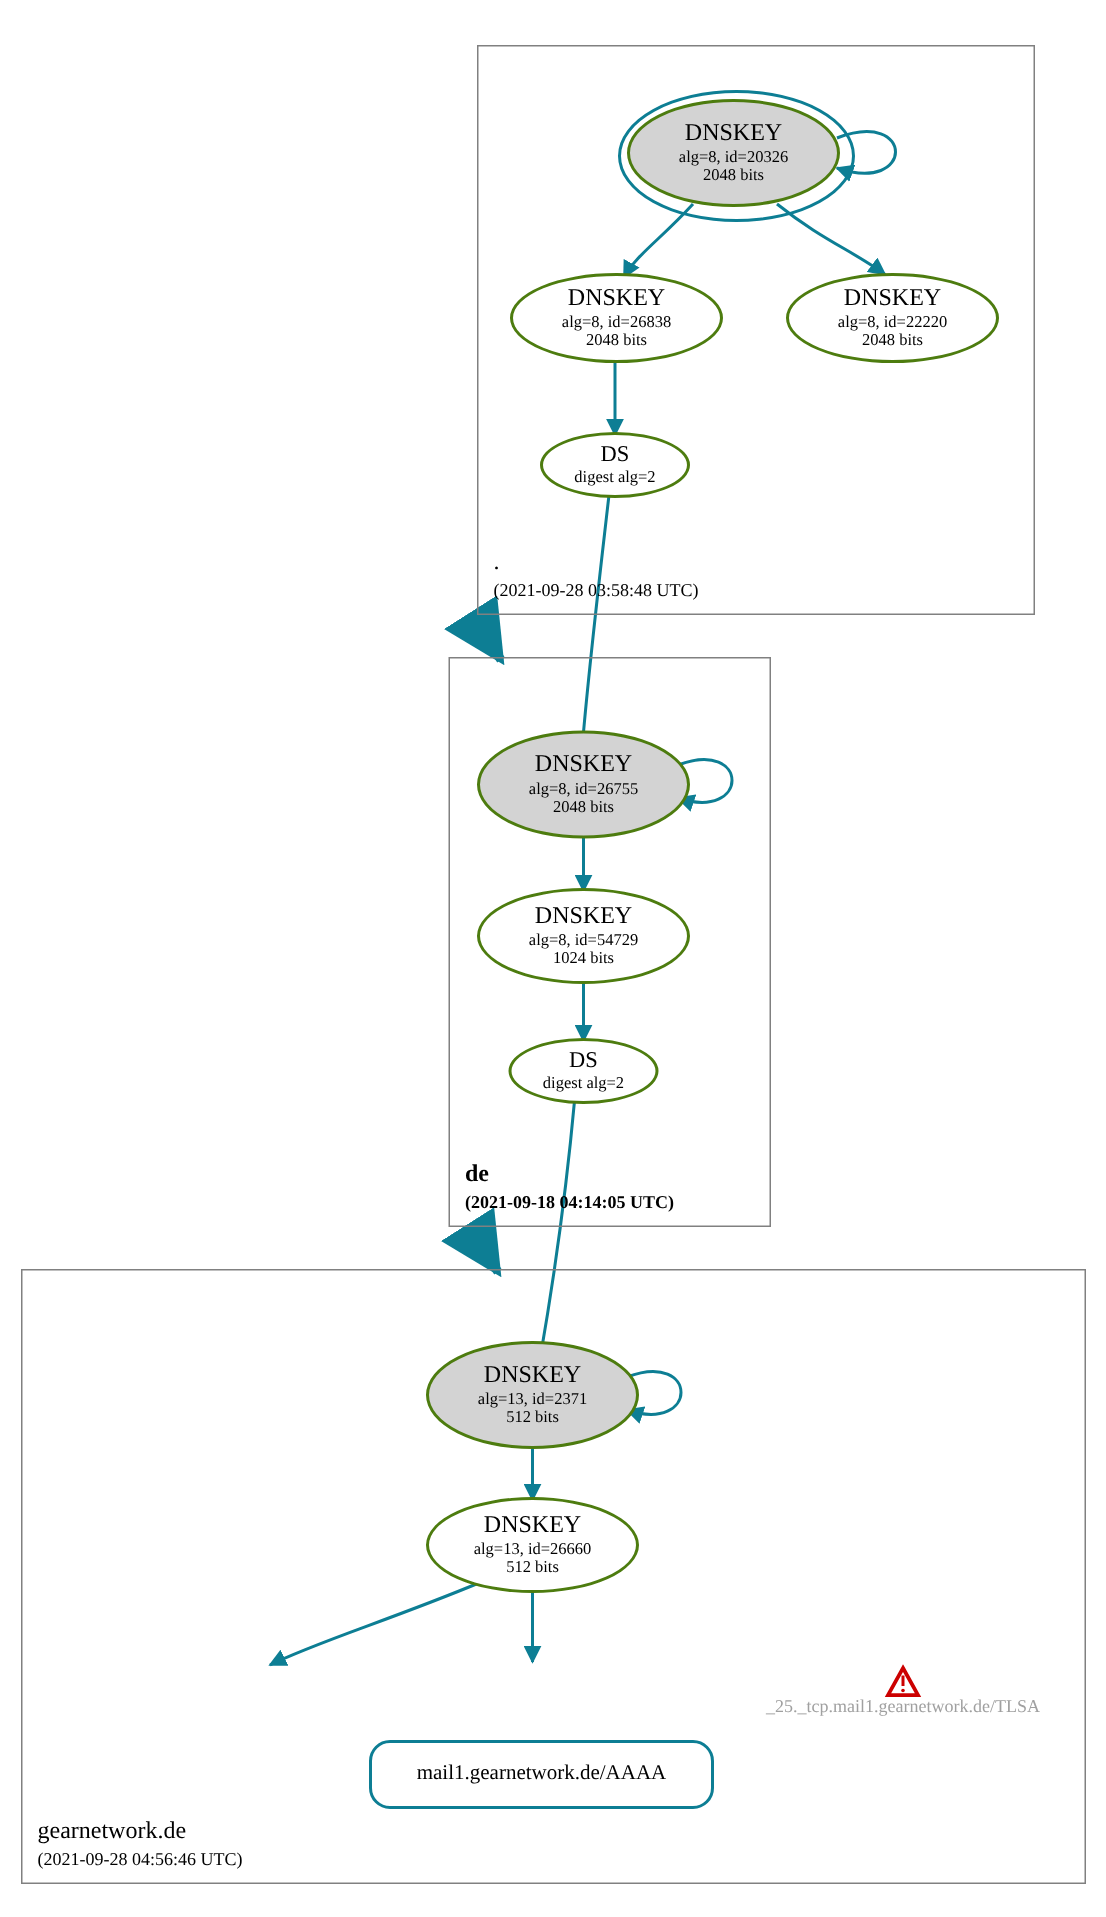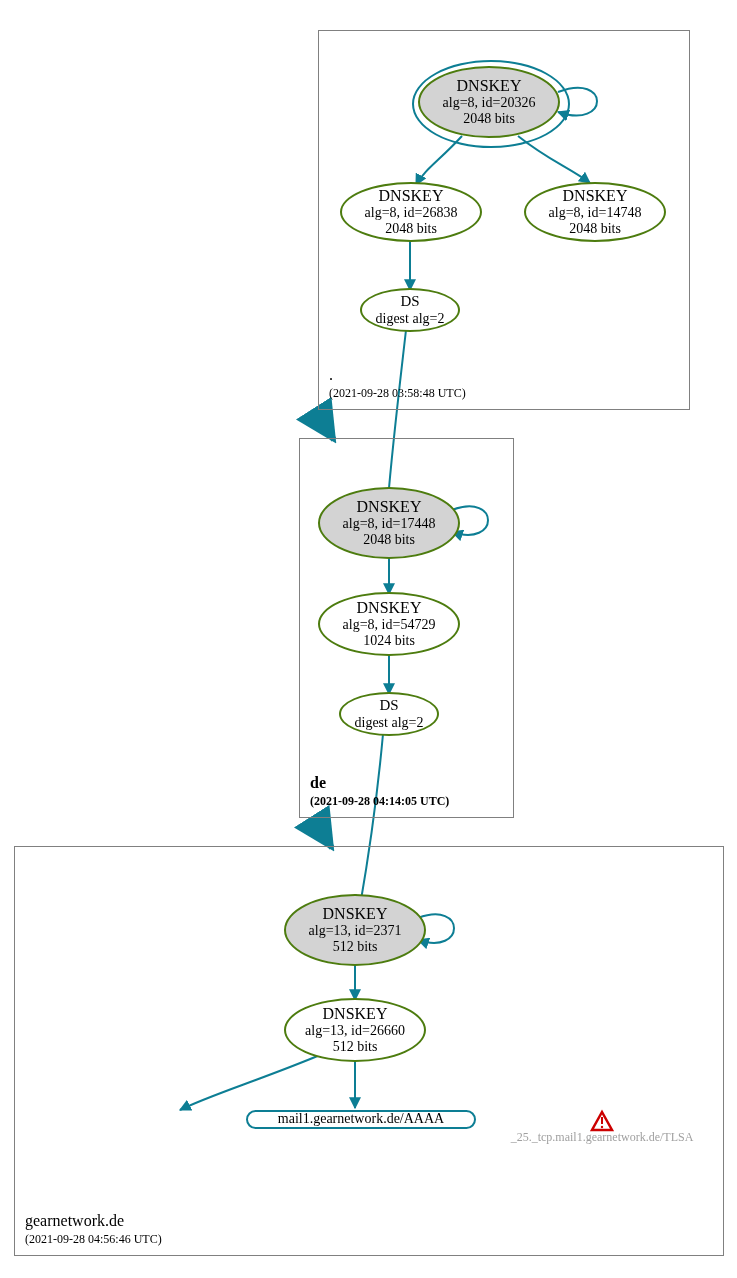--- a/index.html
+++ b/index.html
@@ -58,21 +58,21 @@
   .rrect {
     border: 2px solid #0d7e94;
     border-radius: 14px;
     background: #ffffff;
     padding: 0 8px;
   }
   .node .title {
     font-size: 16px;
   }
   .node .sub {
-    font-size: 14px;
+    font-size: 11px;
   }
   .ghost {
     color: #a0a0a0;
     font-size: 12px;
   }
   svg.edges {
     position: absolute;
     left: 0;
     top: 0;
     width: 737px;
@@ -148,39 +148,39 @@
   </div>
 
   <div class="node ellipse" style="left:340px; top:182px; width:142px; height:60px;">
     <div class="title">DNSKEY</div>
     <div class="sub">alg=8, id=26838</div>
     <div class="sub">2048 bits</div>
   </div>
 
   <div class="node ellipse" style="left:524px; top:182px; width:142px; height:60px;">
     <div class="title">DNSKEY</div>
-    <div class="sub">alg=8, id=14748</div>
+    <div class="sub">alg=8, id=22220</div>
     <div class="sub">2048 bits</div>
   </div>
 
   <div class="node ellipse" style="left:360px; top:288px; width:100px; height:44px;">
     <div class="title" style="font-size:15px;">DS</div>
     <div class="sub">digest alg=2</div>
   </div>
 
   <div class="zone" style="left:299px; top:438px; width:215px; height:380px;font-weight:bold;">
     <div class="zone-label">
       <div class="zone-title">de</div>
-      <div class="zone-time">(2021-09-28 04:14:05 UTC)</div>
+      <div class="zone-time">(2021-09-18 04:14:05 UTC)</div>
     </div>
   </div>
 
   <div class="node ellipse ksk" style="left:318px; top:487px; width:142px; height:72px;">
     <div class="title">DNSKEY</div>
-    <div class="sub">alg=8, id=17448</div>
+    <div class="sub">alg=8, id=26755</div>
     <div class="sub">2048 bits</div>
   </div>
 
   <div class="node ellipse" style="left:318px; top:592px; width:142px; height:64px;">
     <div class="title">DNSKEY</div>
     <div class="sub">alg=8, id=54729</div>
     <div class="sub">1024 bits</div>
   </div>
 
   <div class="node ellipse" style="left:339px; top:692px; width:100px; height:44px;">
@@ -201,21 +201,21 @@
     <div class="sub">512 bits</div>
   </div>
 
   <div class="node ellipse" style="left:284px; top:998px; width:142px; height:64px;">
     <div class="title">DNSKEY</div>
     <div class="sub">alg=13, id=26660</div>
     <div class="sub">512 bits</div>
   </div>
 
 
-  <div class="node rrect" style="left:246px; top:1110px; width:230px; height:19px;">
+  <div class="node rrect" style="left:246px; top:1160px; width:230px; height:46px;">
     <div class="title" style="font-size:14px;">mail1.gearnetwork.de/AAAA</div>
   </div>
 
   <div class="node" style="left:490px; top:1128px; width:224px; height:20px;">
     <div class="ghost">_25._tcp.mail1.gearnetwork.de/TLSA</div>
   </div>
 
 </div>
 
 </body></html>

